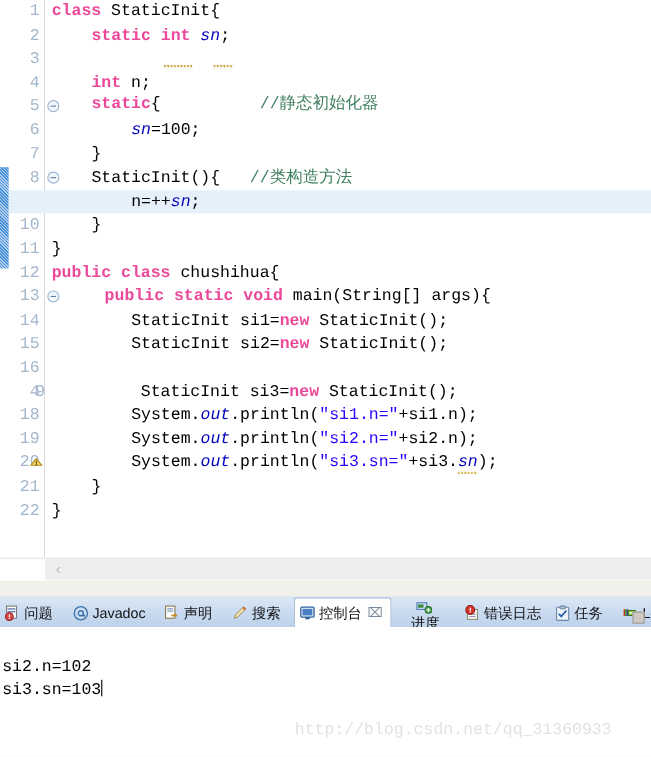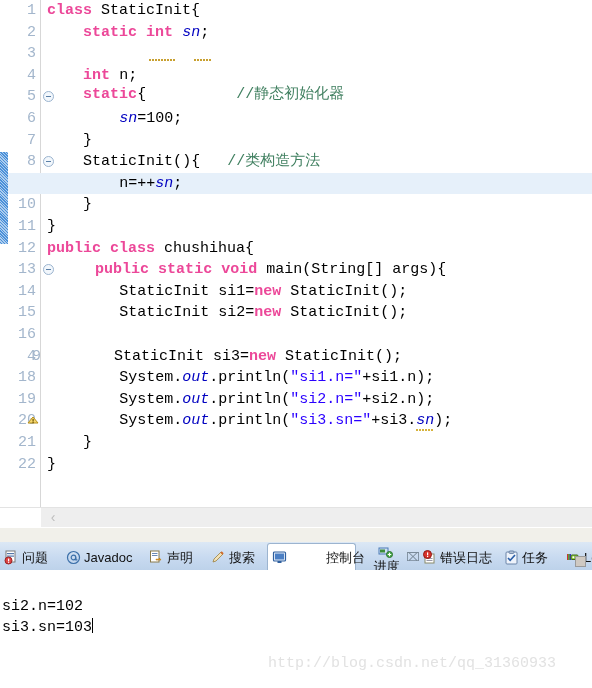--- a/index.html
+++ b/index.html
@@ -118,21 +118,21 @@
     display:flex;align-items:center;
     padding:0 5px 0 4px;
     font-family:"Liberation Sans","DejaVu Sans",sans-serif;
     font-size:13px;color:#111;white-space:nowrap;
     box-sizing:border-box;
   }
   .tab.active{
     background:#ffffff;
     border:1px solid #9cb4cf;border-bottom:none;
     border-radius:3px 3px 0 0;
-    height:27px;top:1px;gap:36px;
+    height:27px;top:1px;
   }
   .tab .ic{
     width:15px;height:15px;margin-right:3px;flex:0 0 auto;position:relative;
   }
   .tab .lbl{line-height:15px;}
   .tab .closex{
     margin-left:5px;color:#7a8a99;font-size:12px;line-height:12px;
   }
   #console-body{
     position:absolute;left:0;top:42px;width:592px;height:118px;
@@ -210,21 +210,21 @@
       <div class="code" style="top: 151.2px; left: 42.12px;"><span>StaticInit(){   </span><span class="cmt">//类构造方法</span></div>
       <div class="line hl" style="top: 172.8px;"></div>
       <div class="code" style="top: 172.8px; left: 78.24px;"><span>n=++</span><span class="fld">sn</span><span>;</span></div>
       <div class="code" style="top: 194.4px; left: 42.12px;"><span>}</span></div>
       <div class="code" style="top: 216px; left: 6px;"><span>}</span></div>
       <div class="code" style="top: 237.6px; left: 6px;"><span class="kw">public class </span><span>chushihua{</span></div>
       <div class="code" style="top: 259.2px; left: 42.12px; margin-left: 12px;"><span class="kw">public static void </span><span>main(String[] args){</span></div>
       <div class="code" style="top: 280.8px; left: 78.24px;"><span>StaticInit si1=</span><span class="kw">new </span><span>StaticInit();</span></div>
       <div class="code" style="top: 302.4px; left: 78.24px;"><span>StaticInit si2=</span><span class="kw">new </span><span>StaticInit();</span></div>
       <div class="code" style="top: 324px; left: 6px;"></div>
-      <div class="code" style="top: 345.6px; left: 73px;"><span>StaticInit si3=</span><span class="kw">new </span><span>StaticInit();</span></div>
+      <div class="code" style="top: 345.6px; left: 87px;"><span>StaticInit si3=</span><span class="kw">new </span><span>StaticInit();</span></div>
       <div class="code" style="top: 367.2px; left: 78.24px;"><span>System.</span><span class="fld">out</span><span>.println(</span><span class="str">"si1.n="</span><span>+si1.n);</span></div>
       <div class="code" style="top: 388.8px; left: 78.24px;"><span>System.</span><span class="fld">out</span><span>.println(</span><span class="str">"si2.n="</span><span>+si2.n);</span></div>
       <div class="warn" style="top: 414.4px; left: -14px;"><svg width="13" height="13" viewBox="0 0 13 13">
           <path d="M1 9 L6 3 L11 9 Z" fill="#f5d76e" stroke="#b78f1a" stroke-width="1"></path>
           <rect x="5.5" y="5" width="1.2" height="2.6" fill="#6b5200"></rect>
           <rect x="5.5" y="8" width="1.2" height="1.2" fill="#6b5200"></rect>
         </svg></div>
       <div class="code" style="top: 410.4px; left: 78.24px;"><span>System.</span><span class="fld">out</span><span>.println(</span><span class="str">"si3.sn="</span><span>+si3.</span><span class="fld sqr">sn</span><span>);</span></div>
       <div class="code" style="top: 432px; left: 42.12px;"><span>}</span></div>
       <div class="code" style="top: 453.6px; left: 6px;"><span>}</span></div>

